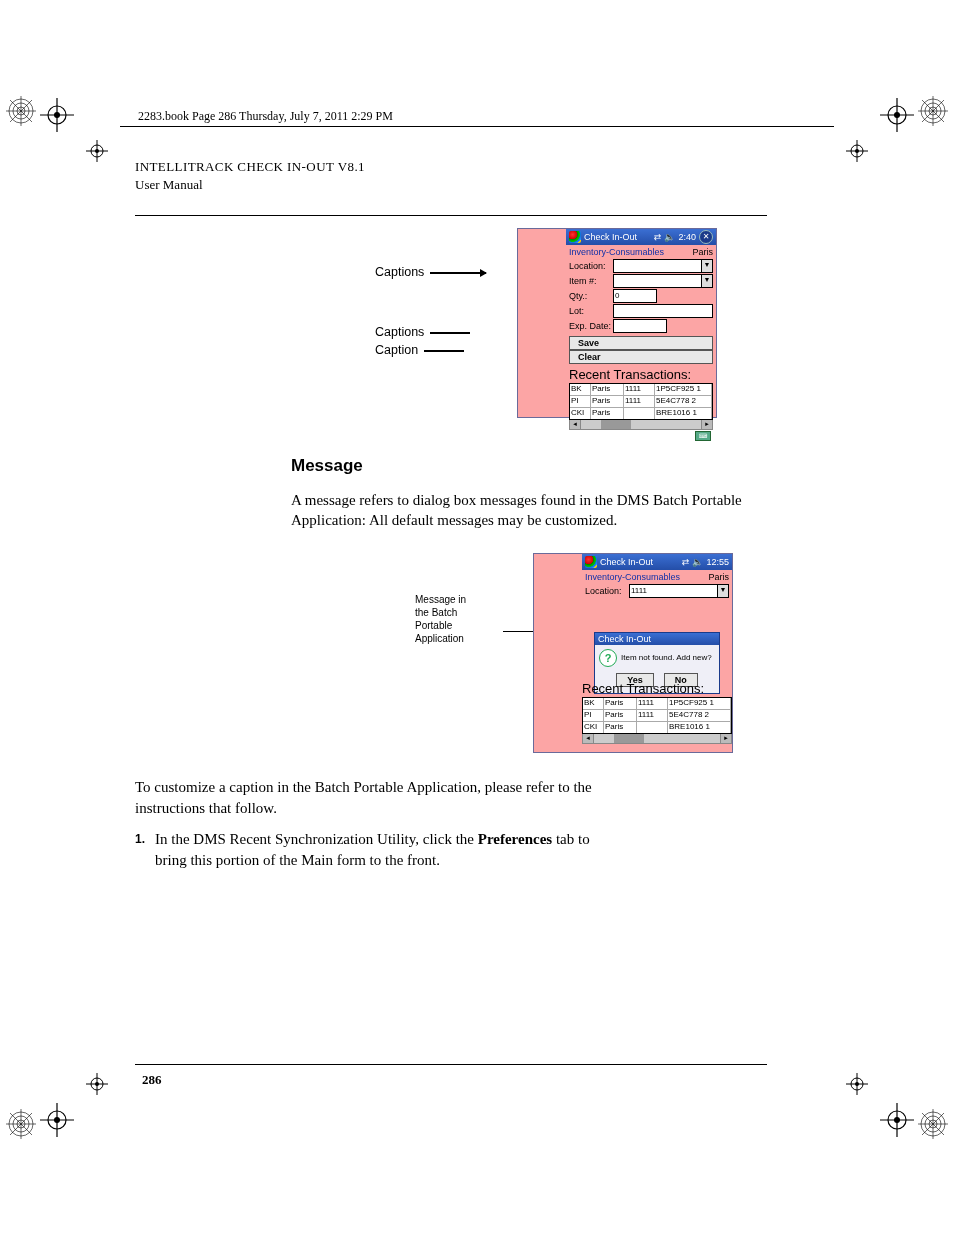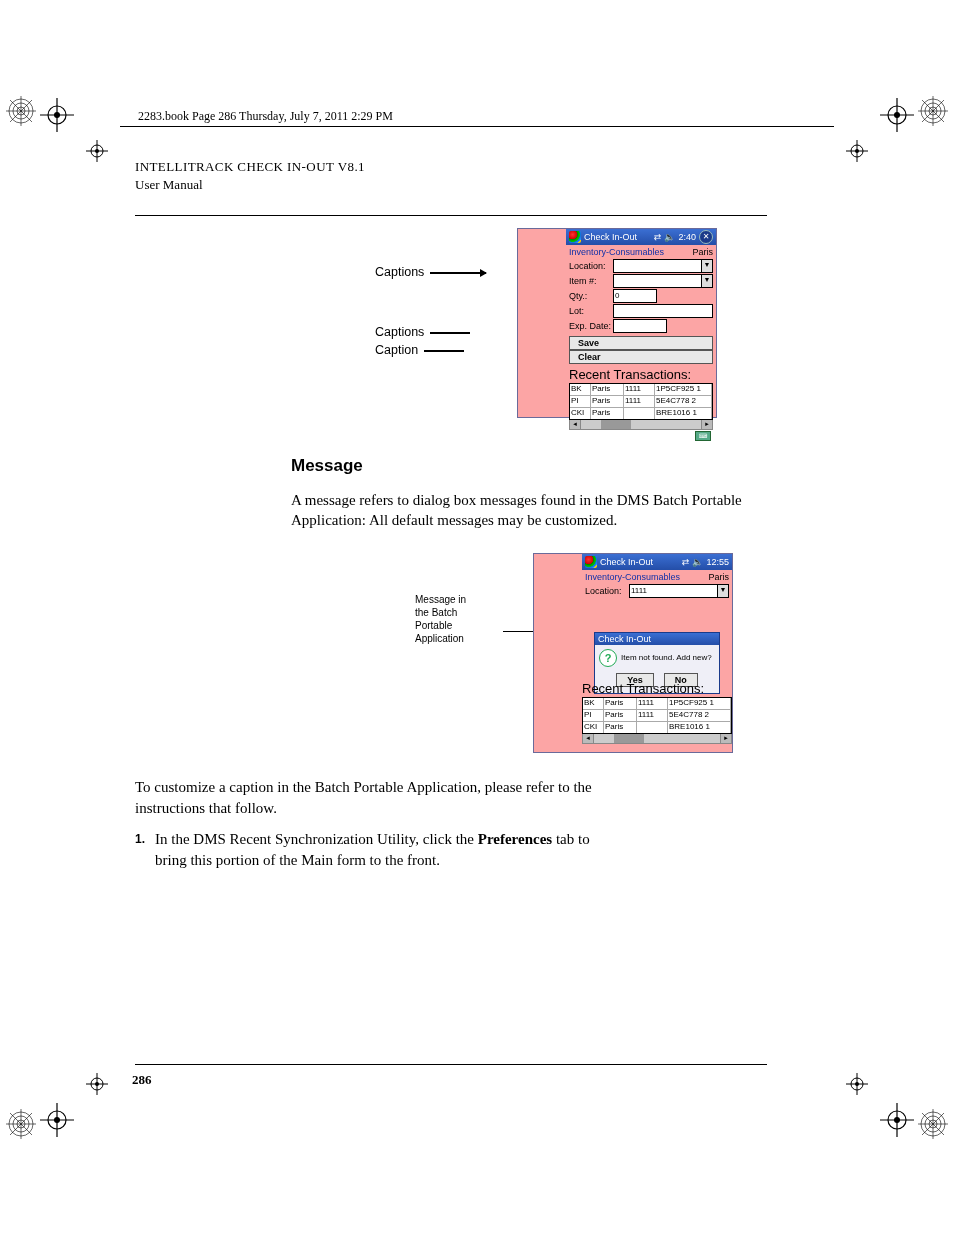--- a/index.html
+++ b/index.html
@@ -226,21 +226,21 @@
     line-height: 1.4;
     max-width: 480px;
   }
   .two-col ol { margin: 10px 0 0 0; padding-left: 0; list-style:none;}
   .two-col ol li { display:flex; gap:10px; }
   .two-col ol li .num{font-family:Arial,sans-serif;font-weight:bold;font-size:12px; padding-top:2px;}
   .two-col .body b{font-weight:bold;}
 
   .page-num {
     position:absolute;
-    left: 132px;
+    left: 142px;
     top: 1072px;
     font-family: Georgia, "Times New Roman", serif;
     font-size: 13px;
     font-weight: bold;
   }
   .rule-bottom {
     position:absolute;
     left: 135px;
     top: 1064px;
     width: 632px;

